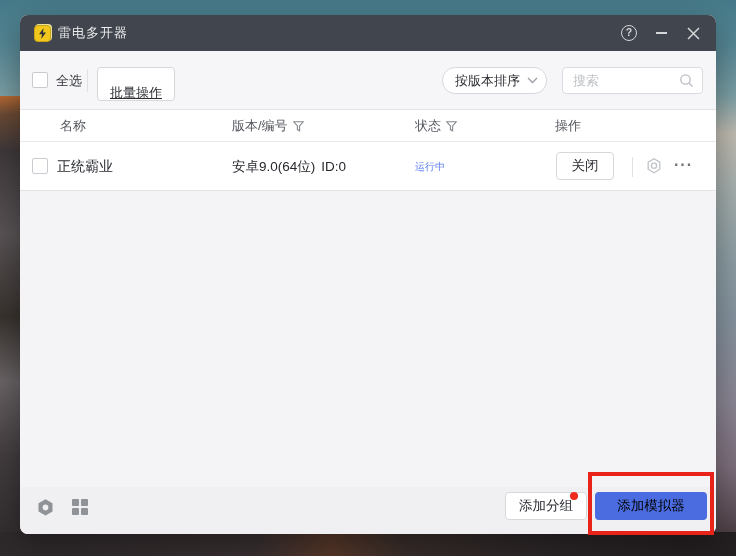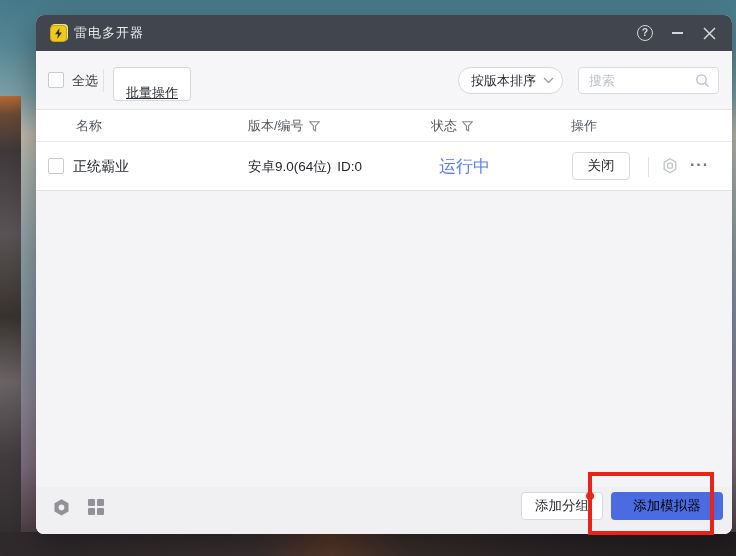--- a/index.html
+++ b/index.html
@@ -10,21 +10,21 @@
   .bg-sky { position:absolute; inset:0;
     background:linear-gradient(180deg,#467a8a 0%,#558795 8%,#7ba0a6 17%,#c2bdb2 24%,
       #a9b2b0 33%,#8fa0a6 46%,#8694a0 58%,#8c8795 72%,#7e6f7d 84%,#5c4d55 93%,#342c2f 100%); }
   .bg-left-rocks { position:absolute; left:0; top:96px; width:21px; height:460px;
     background:linear-gradient(180deg,#b86a33 0%,#6b4a35 4%,#3f393b 12%,#5a5456 30%,
       #39332f 48%,#6a6466 62%,#433d3f 78%,#2e2a2c 100%); }
   .bg-bottom-rocks { position:absolute; left:0; top:532px; width:736px; height:24px;
     background:linear-gradient(90deg,#2f2a2c 0%,#3a3132 35%,#59382a 45%,#3a2f2c 55%,#2c2628 75%,#241f21 100%); }
 
   
-  .window { position:absolute; left:36px; top:15px; width:696px; height:519px;
+  .window { position:absolute; left:20px; top:15px; width:696px; height:519px;
     border-radius:8px; overflow:hidden; background:#f4f4f6;
     box-shadow:0 12px 34px rgba(0,0,0,.38); }
 
   
   .titlebar { position:absolute; left:0; top:0; width:100%; height:36px; background:#41454e; }
   .app-icon { position:absolute; left:14px; top:10px; width:17px; height:17px;
     background:#f2c81c; border:1px solid #caa416; border-radius:4px;
     box-shadow:1px -1px 0 #e8e49a; display:flex; align-items:center; justify-content:center; }
   .win-title { position:absolute; left:38px; top:0; height:36px; line-height:36px;
     color:#eceded; font-size:13px; letter-spacing:1px; }
@@ -70,21 +70,21 @@
 
   
   .trow { position:absolute; left:0; top:127px; width:100%; height:49px; background:#fff;
     border-bottom:1px solid #e2e3e5; }
   .cb-row { position:absolute; left:12px; top:16px; }
   .row-name { position:absolute; left:37px; top:0; height:49px; line-height:49px;
     font-size:14px; color:#26282e; }
   .row-version { position:absolute; left:212px; top:0; height:49px; line-height:49px;
     font-size:13.5px; color:#26282e; }
   .row-version .iid { margin-left:6px; }
-  .row-status { position:absolute; left:395px; top:0; height:49px; line-height:49px; font-size:17px;margin-left:8px; }
+  .row-status { position:absolute; left:395px; top:0; height:49px; line-height:49px; font-size:10px; }
   .btn-close-emu { position:absolute; left:536px; top:10px; width:58px; height:28px; font-size:13.5px; }
   .row-vdiv { position:absolute; left:612px; top:15px; width:1px; height:20px; background:#e0e2e4; }
   .row-gear { position:absolute; left:624px; top:14px; width:20px; height:20px; cursor:pointer;
     display:flex; align-items:center; justify-content:center; }
   .row-more { position:absolute; left:654px; top:0; height:49px; line-height:45px;
     font-size:16px; letter-spacing:1px; color:#6f7278; cursor:pointer; font-weight:bold; }
 
   
   .empty-area { position:absolute; left:0; top:176px; width:100%; height:296px; background:#f4f4f6; }
 

